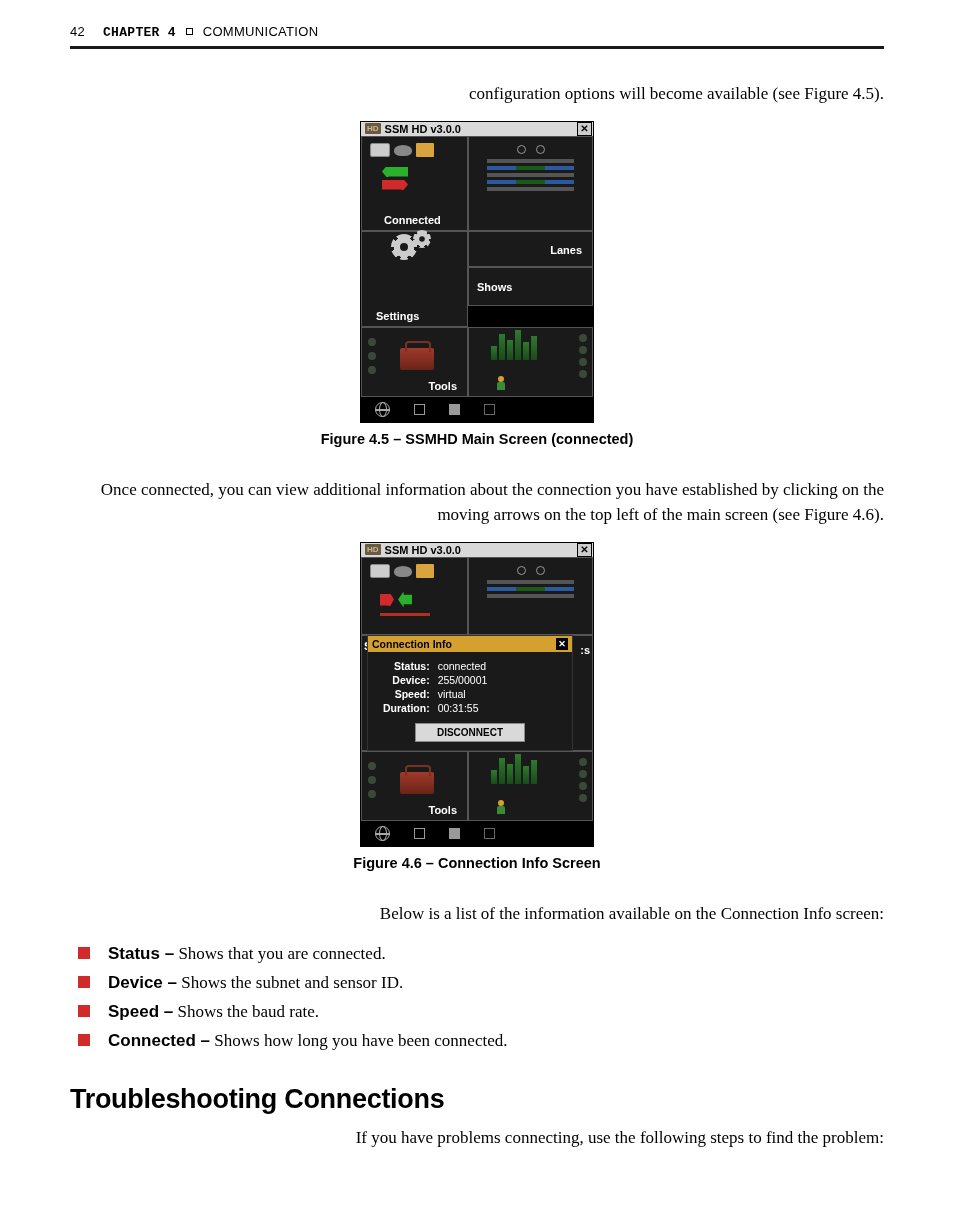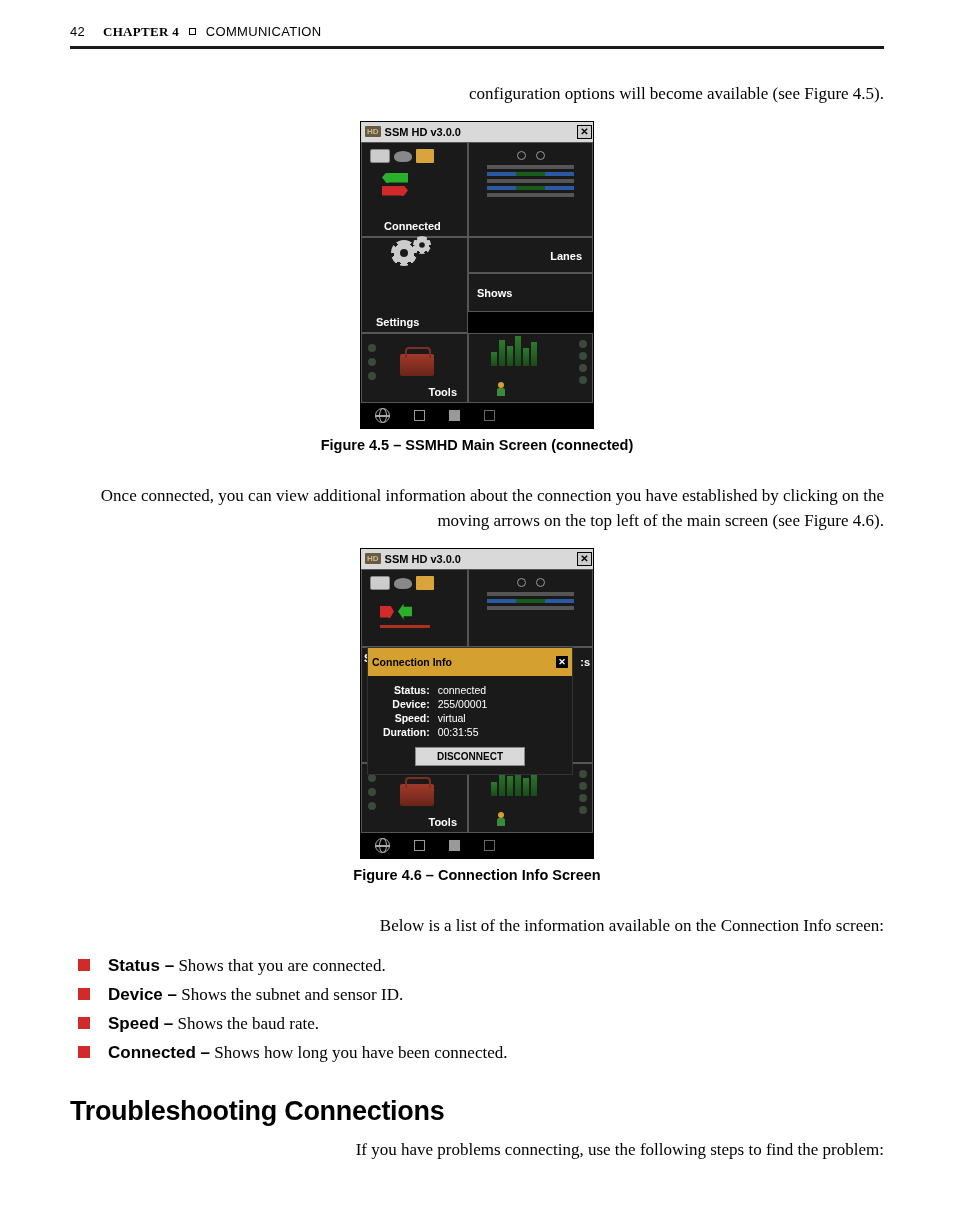--- a/index.html
+++ b/index.html
@@ -12,21 +12,21 @@
   }
   .header-bar {
     font-family: Arial, Helvetica, sans-serif;
     font-size: 13px;
     padding-bottom: 6px;
     border-bottom: 3px solid #1a1a1a;
     margin-bottom: 32px;
     letter-spacing: 0.3px;
   }
   .page-num { font-weight: 400; margin-right: 14px; display:inline-block;}
-  .chapter-label { font-weight: 800; font-style: normal; font-family: Liberation Serif, serif;}
+  .chapter-label { font-weight: 800; font-style: normal; font-family: Liberation Mono, monospace;}
   .chapter-sep { margin: 0 6px; font-size: 11px; border:1px solid #000; display:inline-block; width:7px; height:7px; position:relative; top:-1px;}
   .chapter-title { font-weight: 400; }
   .body-text {
     font-size: 17px;
     line-height: 1.5;
     margin-bottom: 14px;
     text-align: right;
   }
   .fig-wrap { text-align: center; margin: 10px 0 8px 0; }
   .fig-caption {
@@ -44,21 +44,21 @@
     text-align: left;
     font-family: Arial, Helvetica, sans-serif;
     color: #fff;
     border: 1px solid #000;
   }
   .titlebar {
     background: #d9d9d9;
     color: #000;
     display: flex;
     align-items: center;
-    height: 20px;
+    height: 14px;
     font-size: 11px;
     font-weight: 700;
   }
   .titlebar .hd { background: #6a5a44; color: #c9b98c; font-size:8px; padding:1px 2px; margin:0 4px; border-radius:1px;}
   .titlebar .title { flex:1; }
   .titlebar .closebtn { width:15px; height:14px; background:#ccc; border:1px solid #000; margin-right:1px; display:flex; align-items:center; justify-content:center; font-size:10px; font-weight:900; line-height:1;}
   .app-body { display:flex; flex-wrap:wrap; }
   .tile { border:1px solid #555; background:#1a1a1a; position:relative; }
   .tile-label { position:absolute; bottom:4px; font-weight:700; font-size:11px; color:#fff; }
   .tile-conn { width:107px; height:95px; }
@@ -118,21 +118,21 @@
   .toolbox::before{content:"";position:absolute;top:-7px;left:5px;width:22px;height:9px;border:2px solid #7a3020;border-bottom:none;border-radius:4px 4px 0 0;}
   .figpin{ position:absolute; left:28px; bottom:4px; width:8px; height:12px; }
   .figpin::before{content:"";position:absolute;width:6px;height:6px;background:#d4a030;border-radius:50%;top:-4px;left:1px;}
   .figpin::after{content:"";position:absolute;width:8px;height:8px;background:#3a8a3a;top:2px;border-radius:2px 2px 0 0;}
 
   
   .arr-small-r{ width:14px;height:12px;background:#d02a2a;clip-path:polygon(0 0,60% 0,60% -30%,100% 50%,60% 130%,60% 100%,0 100%);}
   .arr-small-g{ width:14px;height:16px;background:#2bb02b;clip-path:polygon(100% 20%,40% 20%,40% 0,0 50%,40% 100%,40% 80%,100% 80%);}
   .arrs2{ display:flex; gap:4px; padding:12px 0 4px 18px; align-items:center;}
   .rline-s{height:3px;background:#b03020;margin:1px 18px 0 18px;width:50px;}
-  .conninfo-bar{ background:#d4a030; color:#000; font-size:10.5px; font-weight:700; padding:8px 4px; display:flex; align-items:center; margin:0;}
+  .conninfo-bar{ background:#d4a030; color:#000; font-size:10.5px; font-weight:700; padding:2px 4px; display:flex; align-items:center; margin:0;}
   .conninfo-bar .x{ margin-left:auto; background:#000;color:#fff;width:12px;height:12px;display:flex;align-items:center;justify-content:center;font-size:9px;}
   .conninfo-body{ background:#1a1a1a; padding:6px 10px; font-size:10.5px;}
   .conninfo-body table td{ padding:0 3px; }
   .conninfo-body table td:first-child{ text-align:right; font-weight:700;}
   .disc-btn{ display:block; margin:7px auto 2px auto; background:#d9d9d9;color:#000;font-weight:800;font-size:10px;border:1px solid #888;padding:3px 14px; width:110px; text-align:center;}
   .side-s{ position:absolute; left:2px; top:4px; font-weight:700; font-size:11px;}
   .side-es{ position:absolute; right:2px; top:8px; font-weight:700; font-size:11px;}
   
   ul.info-list { list-style:none; padding:0; margin:4px 0 28px 0;}
   ul.info-list li { position:relative; padding-left:38px; font-size:17px; line-height:1.7;}

